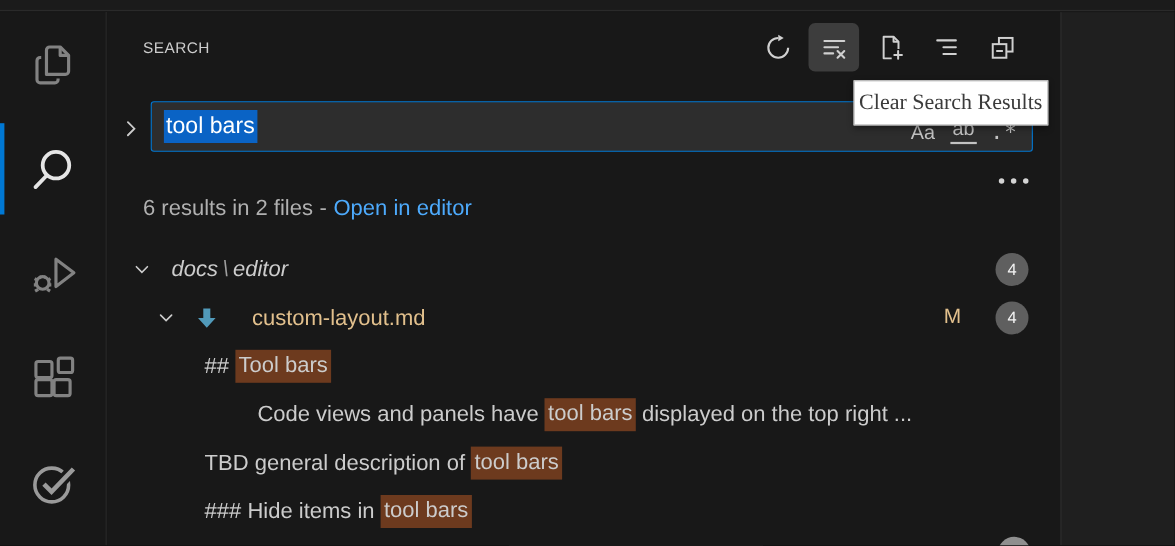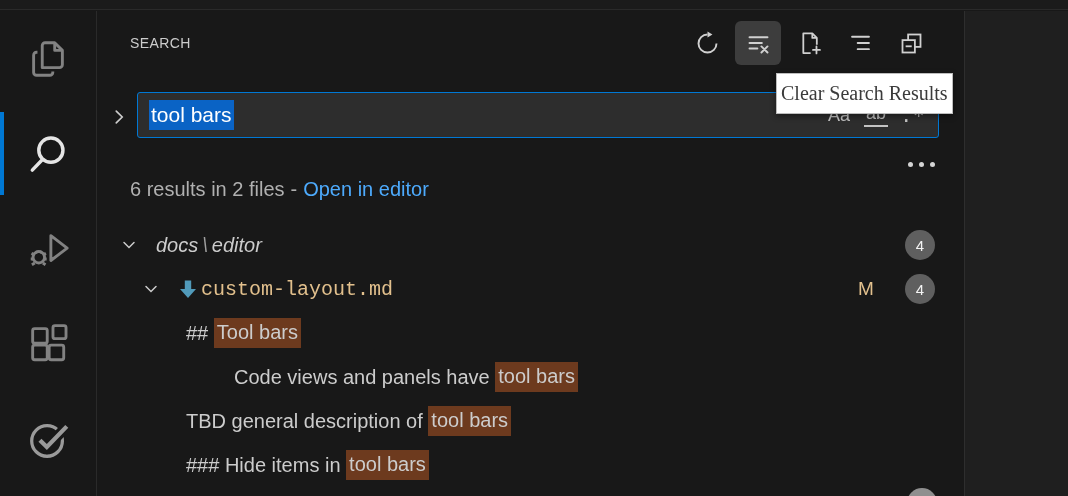--- a/index.html
+++ b/index.html
@@ -37,21 +37,21 @@
 
   .replace-toggle { position:absolute; left:6px; top:88px; width:30px; height:36px;
     display:flex; align-items:center; justify-content:center; cursor:pointer; }
 
   .search-input { position:absolute; left:39px; top:81px; width:802px; height:46px;
     background:#2d2d2d; border:1.6px solid #0078d4; border-radius:3px;
     display:flex; align-items:center; padding-left:11px; cursor:text; }
   .query { font-size:21px; color:#ffffff; white-space:pre; }
   .query .sel { background:#0a63c5; padding:3px 2px 4px 2px; }
   .input-options { position:absolute; right:12px; top:6px; display:flex; gap:11px; align-items:center; }
-  .opt { min-width:26px; height:32px; display:flex; align-items:center; justify-content:center;
+  .opt { min-width:26px; height:32px; display:flex; align-items:flex-end; justify-content:center;
     color:#c2c2c2; font-size:18px; cursor:pointer; }
   .opt.word span { border-bottom:2px solid #c2c2c2; padding:0 2px 1px 2px; }
   .opt.regex { font-family:"DejaVu Sans Mono", monospace; font-size:19px; letter-spacing:1px; }
 
   .more-dots { position:absolute; left:806px; top:146px; width:34px; height:14px;
     display:flex; gap:6px; align-items:center; justify-content:center; cursor:pointer; }
   .more-dots i { width:5px; height:5px; border-radius:50%; background:#d4d4d4; }
 
   .summary { position:absolute; left:32px; top:167px; font-size:20px; color:#b0b0b0; white-space:nowrap; }
   .summary .sep { margin:0 6px; }
@@ -62,21 +62,21 @@
   .twisty { width:20px; height:20px; display:flex; align-items:center; justify-content:center; }
   .badge { position:absolute; left:807px; width:30px; height:30px; border-radius:50%;
     background:#5f5f5f; color:#f4f4f4; font-size:15px; display:flex; align-items:center; justify-content:center; }
   .folder-row { top:212px; }
   .folder-row .twisty { margin-left:21px; }
   .folder-label { margin-left:17px; font-size:20px; color:#cccccc; white-space:pre;font-style:italic; }
   .folder-label .sep { color:#9f9f9f; margin:0 4px; }
   .file-row { top:256px; }
   .file-row .twisty { margin-left:43px; }
   .file-icon { width:26px; height:26px; margin-left:14px; display:flex; align-items:center; justify-content:center; }
-  .file-label { margin-left:0; font-size:20px; color:#e2c08d;font-family:Liberation Mono, monospace; }
+  .file-label { margin-left:28px; font-size:20px; color:#e2c08d; }
   .git-m { position:absolute; left:760px; font-size:19px; color:#e2c08d; }
   .match-row { top:300px; padding-left:88px; font-size:20px; color:#cccccc; }
   .match-row span { white-space:pre; }
   .match-row .hl { background:#6d3a1e; padding:3px 3px 4px 3px; }
   .m1 { top:300px; } .m2 { top:344px;margin-left:48px; } .m3 { top:388px; } .m4 { top:432px; }
 
   .partial-badge { position:absolute; left:809px; top:477px; width:30px; height:30px;
     border-radius:50%; background:#8f8f8f; }
 </style>
 </head>
@@ -218,20 +218,21 @@
     </div>
 
     <div class="row match-row m1">
       <span>## </span>
         <span class="hl">Tool bars</span>
         <span></span>
     </div>
     <div class="row match-row m2">
       <span>Code views and panels have </span>
         <span class="hl">tool bars</span>
+        <span> displayed on the top right ...</span>
     </div>
     <div class="row match-row m3">
       <span>TBD general description of </span>
         <span class="hl">tool bars</span>
         <span></span>
     </div>
     <div class="row match-row m4">
       <span>### Hide items in </span>
         <span class="hl">tool bars</span>
         <span></span>

